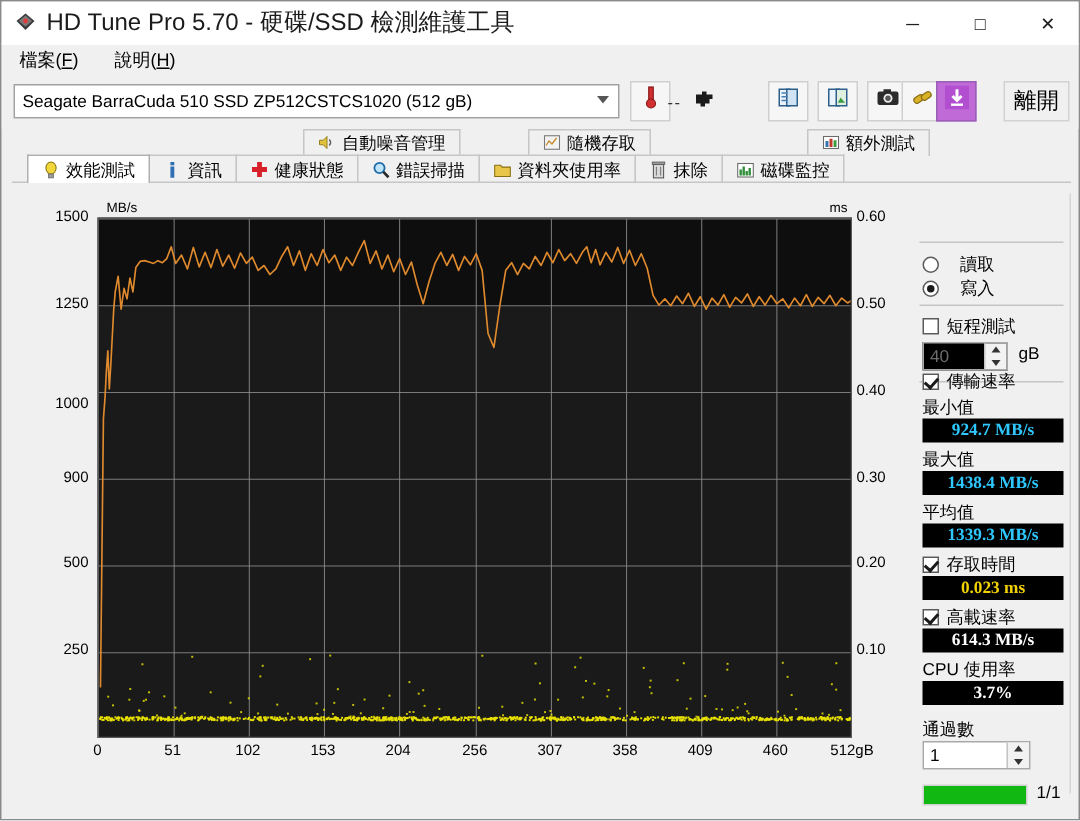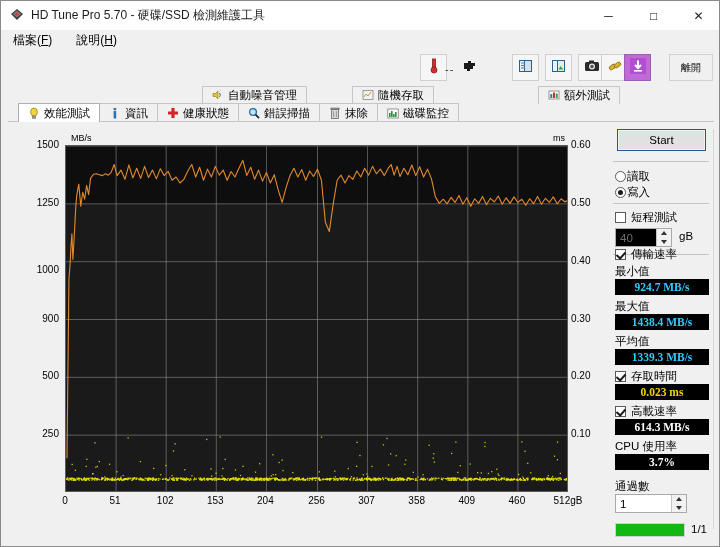--- a/index.html
+++ b/index.html
@@ -21,21 +21,21 @@
     position: absolute; left: 0; top: 0; width: 720px; height: 29px;
     background: #ffffff;
     display: flex; align-items: center;
     border-bottom: 1px solid #ffffff;
   }
   .title-icon {
     width: 16px; height: 16px; margin-left: 8px; margin-right: 6px;
     flex: 0 0 auto; position: relative;
   }
   .title-text {
-    font-size: 12px; color: #1b1b1b; white-space: nowrap;
+    font-size: 16px; color: #1b1b1b; white-space: nowrap;
     letter-spacing: 0px;
   }
   .win-btns { position: absolute; right: 0; top: 0; height: 29px; display: flex; }
   .win-btn {
     width: 45px; height: 29px; display: flex; align-items: center; justify-content: center;
     color: #202020; font-size: 12px; line-height: 1;
   }
 
   
   .menubar {
@@ -69,21 +69,21 @@
   }
   .tb-flat { border-color: #e2e2e2; background: #f0f0f0; }
   .tb-dashes {
     position: absolute; left: 444px; top: 12px;
     font-size: 11px; color: #333; letter-spacing: 1px;
   }
   .exit-btn {
     position: absolute; left: 668px; top: 3px; width: 44px; height: 27px;
     background: #f0f0f0; border: 1px solid #d2d2d2;
     display: flex; align-items: center; justify-content: center;
-    font-size: 10px; color: #000;
+    font-size: 15px; color: #000;
   }
 
   
   .tabstrip {
     position: absolute; left: 7px; top: 85px; width: 706px; height: 36px;
   }
   .tab-row { position: absolute; left: 0; display: flex; }
   .tab-row-top { top: 0; height: 18px; }
   .tab-row-bot { top: 17px; height: 19px; }
   .tab {
@@ -120,21 +120,21 @@
   
   .rpanel { position: absolute; left: 608px; top: 128px; width: 106px; height: 400px; }
   .start-btn {
     position: absolute; left: 8px; top: 0; width: 89px; height: 22px;
     background: #e1e1e1; border: 1px solid #2a5699;
     box-shadow: inset 0 0 0 1px #f2f2f2;
     display: flex; align-items: center; justify-content: center;
     font-size: 11.5px; color: #000;
   }
   .sep { position: absolute; left: 4px; width: 96px; height: 1px; background: #c4c4c4; }
-  .radio-row { position: absolute; left: 6px; display: flex; align-items: center; gap: 1px; font-size: 11.5px; }
+  .radio-row { position: absolute; left: 6px; display: flex; align-items: center; gap: 14px; font-size: 11.5px; }
   .radio {
     width: 11px; height: 11px; border-radius: 50%;
     border: 1px solid #5a5a5a; background: #fff; position: relative; flex: 0 0 auto;
   }
   .radio.on::after {
     content: ""; position: absolute; left: 2px; top: 2px;
     width: 5px; height: 5px; border-radius: 50%; background: #1a1a1a;
   }
   .chk-row { position: absolute; left: 6px; display: flex; align-items: center; gap: 5px; font-size: 11.5px; }
   .chk {
@@ -207,20 +207,24 @@
   <div class="menubar">
     <div class="menu-item">
       <span>檔案</span>(<u>F</u>)
     </div>
     <div class="menu-item">
       <span>說明</span>(<u>H</u>)
     </div>
   </div>
 
   <div class="toolbar">
+    <div class="drive-select">
+      <span>Seagate BarraCuda 510 SSD ZP512CSTCS1020 (512 gB)</span>
+      <span class="caret"></span>
+    </div>
 
     <div class="tb-btn" style="left:419px">
       <span>
         <svg width="14" height="18" viewBox="0 0 14 18">
           <rect x="5.5" y="2" width="3" height="9" fill="#d03030" stroke="#8a1a1a" stroke-width="0.8"></rect>
           <circle cx="7" cy="13" r="3" fill="#d03030" stroke="#8a1a1a" stroke-width="0.8"></circle>
         </svg>
       </span>
     </div>
     <div class="tb-dashes">--</div>
@@ -348,20 +352,28 @@
         <span>健康狀態</span>
       </div>
       <div class="tab">
         <span class="tab-ico">
           <svg width="12" height="13" viewBox="0 0 12 13">
               <circle cx="5" cy="5" r="3.4" fill="#bfe3f7" stroke="#1c6aa8" stroke-width="1.2"></circle>
               <line x1="7.6" y1="7.6" x2="11" y2="11.2" stroke="#2a2a2a" stroke-width="1.8"></line>
             </svg>
         </span>
         <span>錯誤掃描</span>
+      </div>
+      <div class="tab">
+        <span class="tab-ico">
+          <svg width="12" height="13" viewBox="0 0 12 13">
+              <path d="M0.8 3.2h4l1 1.2h5.4v6.2H0.8z" fill="#e8c64a" stroke="#8a6f12" stroke-width="0.7"></path>
+            </svg>
+        </span>
+        <span>資料夾使用率</span>
       </div>
       <div class="tab">
         <span class="tab-ico">
           <svg width="12" height="13" viewBox="0 0 12 13">
               <rect x="2.6" y="2.6" width="6.8" height="9" fill="#d9d9d9" stroke="#555" stroke-width="0.7"></rect>
               <rect x="1.8" y="1" width="8.4" height="1.6" fill="#9a9a9a" stroke="#555" stroke-width="0.5"></rect>
               <line x1="4.6" y1="4.2" x2="4.6" y2="10" stroke="#777" stroke-width="0.7"></line>
               <line x1="7.4" y1="4.2" x2="7.4" y2="10" stroke="#777" stroke-width="0.7"></line>
             </svg>
         </span>
@@ -1488,21 +1500,20 @@
         <div class="axis-lbl xlbl" style="left: 279.5px; width: 44px;">256</div>
         <div class="axis-lbl xlbl" style="left: 329.604px; width: 44px;">307</div>
         <div class="axis-lbl xlbl" style="left: 379.707px; width: 44px;">358</div>
         <div class="axis-lbl xlbl" style="left: 429.811px; width: 44px;">409</div>
         <div class="axis-lbl xlbl" style="left: 479.914px; width: 44px;">460</div>
         <div class="axis-lbl xlbl" style="left: 531px; width: 44px;">512gB</div>
       </div>
   </div>
 
   <div class="rpanel">
-    <div class="start-btn">Start</div>
     <div class="sep" style="top:32px"></div>
 
     <div class="radio-row" style="top:40px">
       <span class="radio" id="radio-read"></span>
       <span>讀取</span>
     </div>
     <div class="radio-row" style="top:56px">
       <span class="radio on" id="radio-write"></span>
       <span>寫入</span>
     </div>

